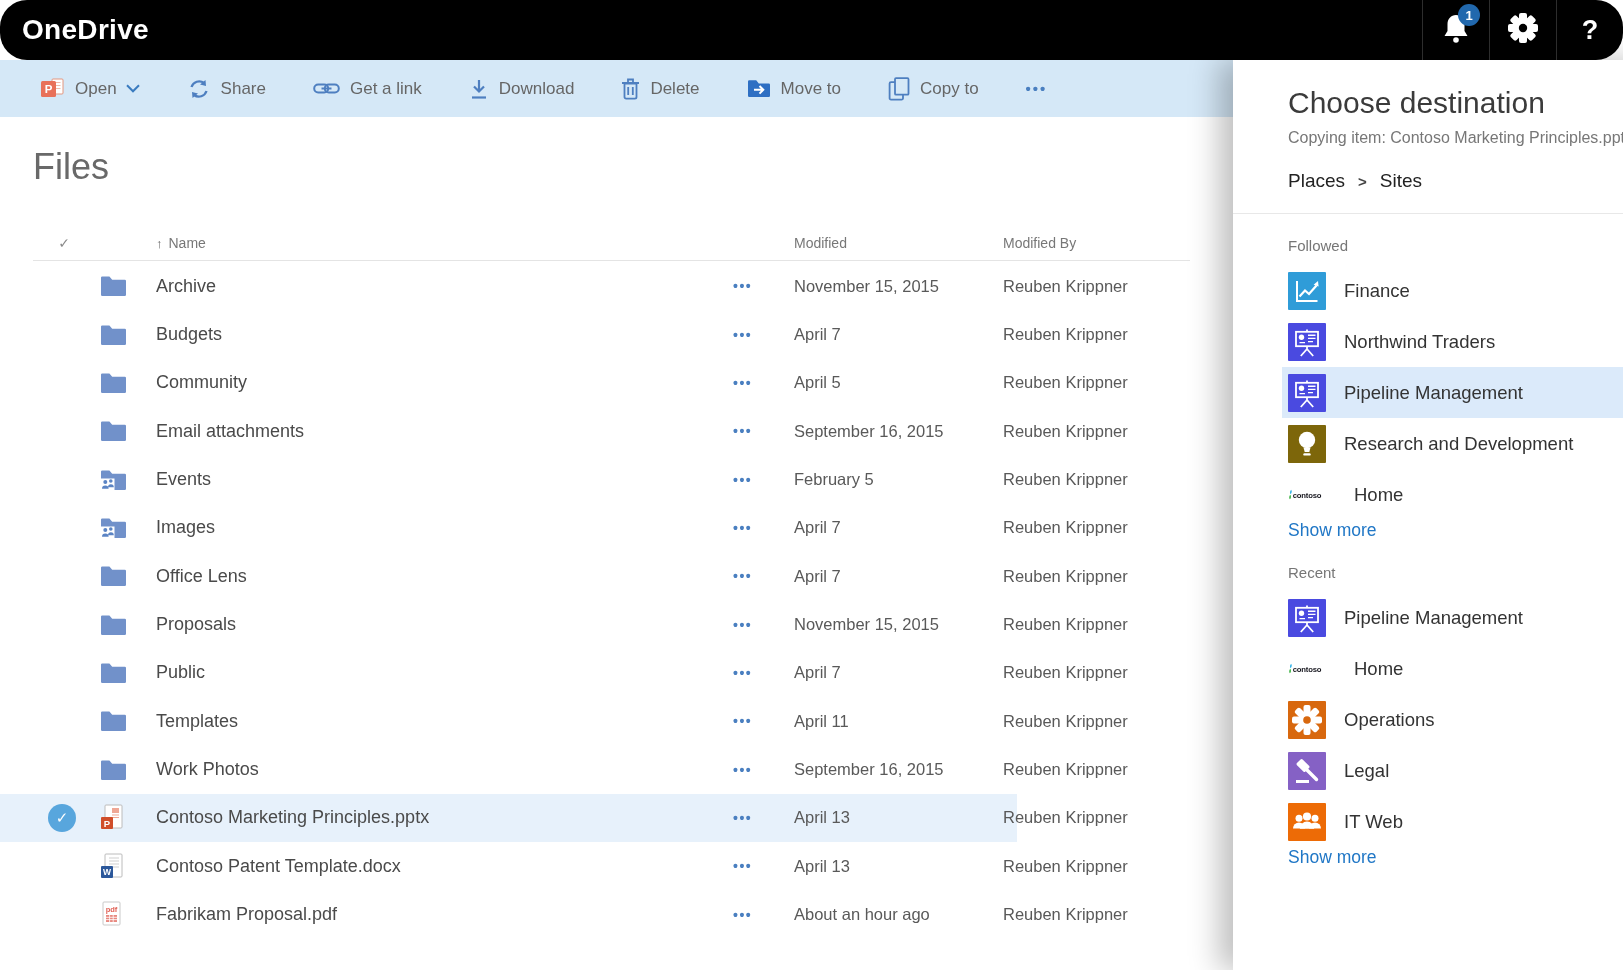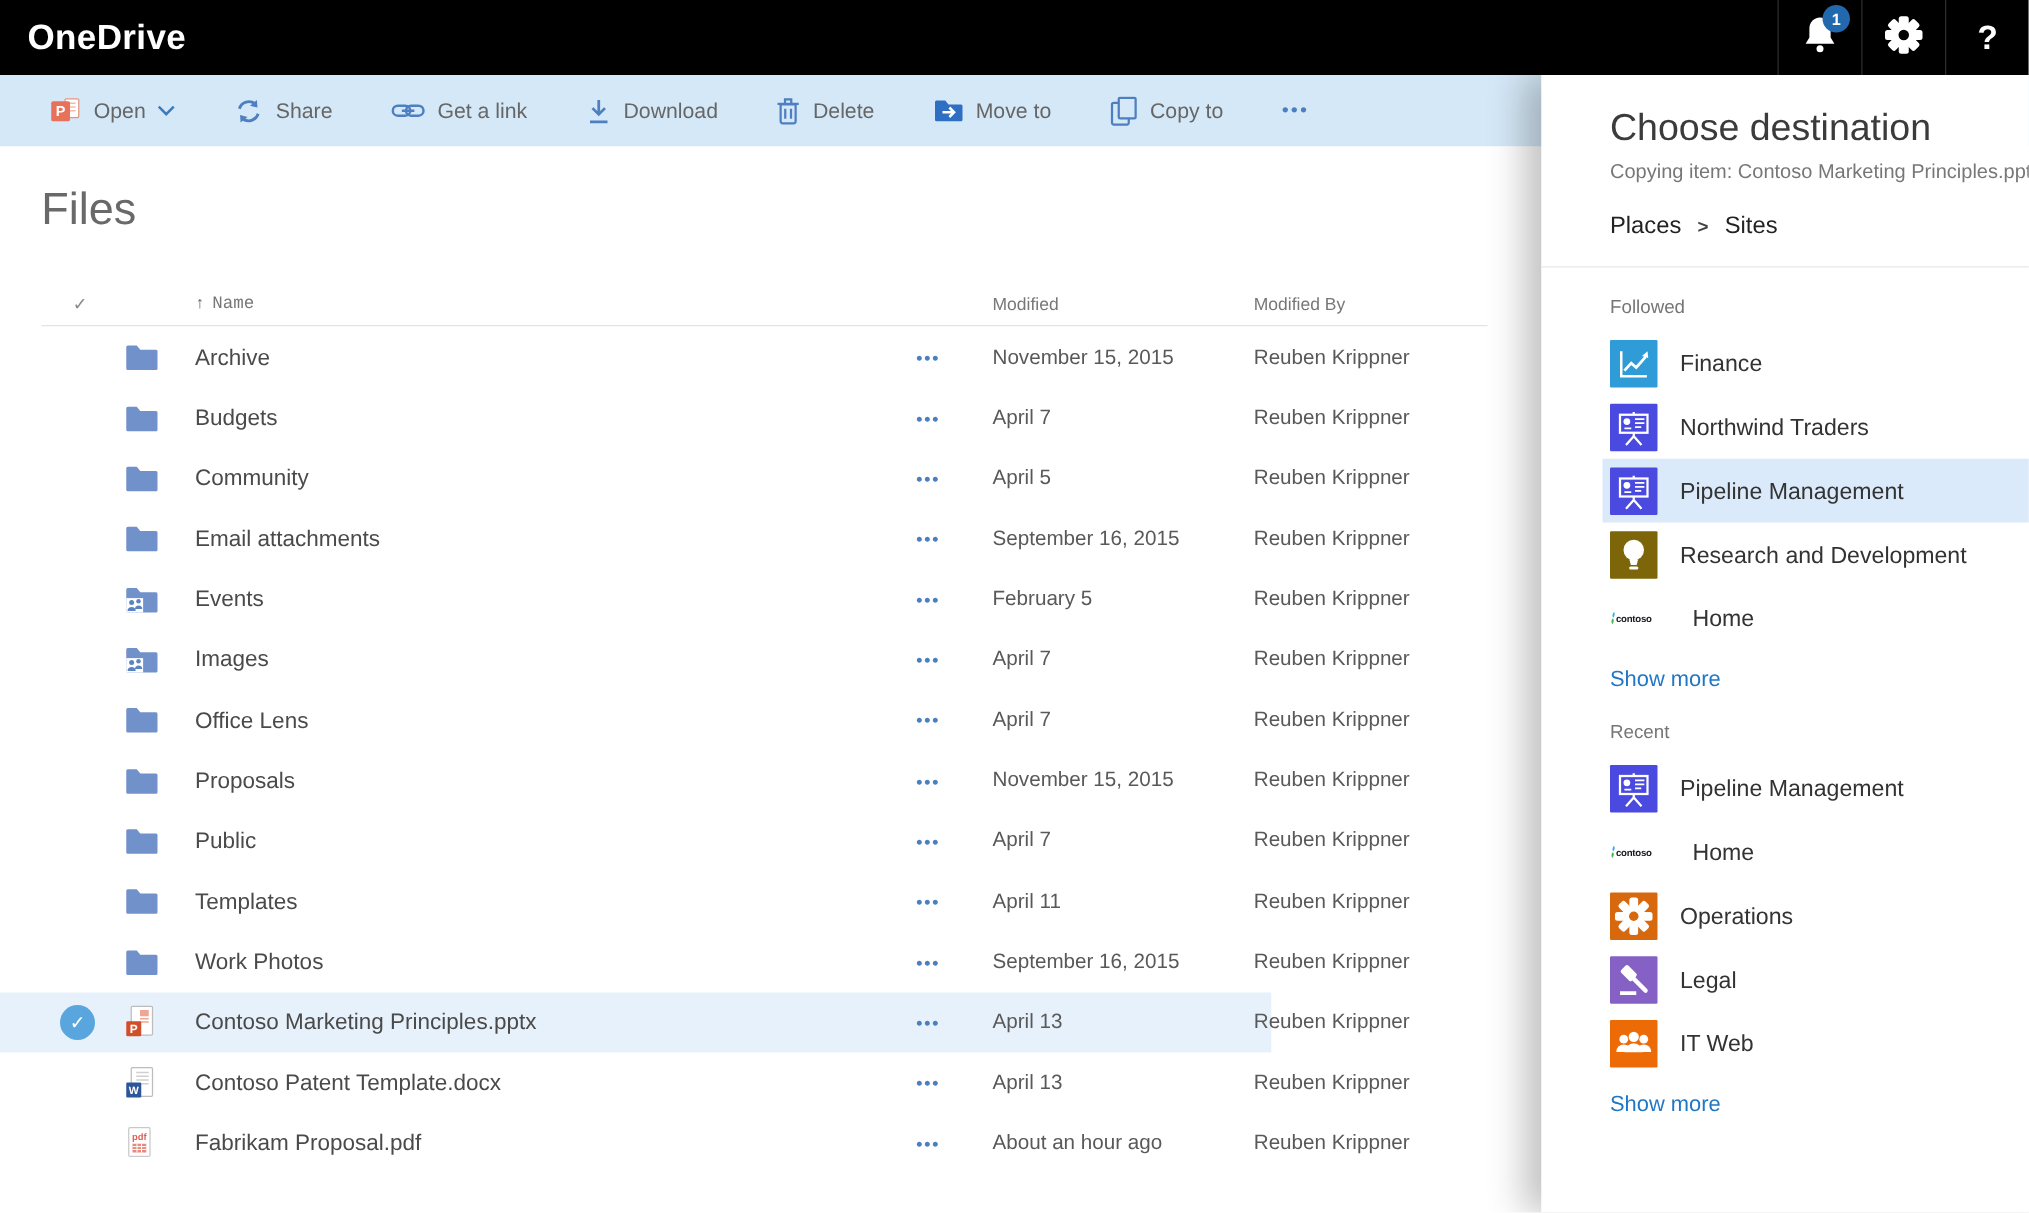--- a/index.html
+++ b/index.html
@@ -4,21 +4,21 @@
 <style>
   * { box-sizing: border-box; }
   html,body { margin:0; padding:0; }
   body {
     width:1623px; height:970px; overflow:hidden; position:relative;
     background:#fff; font-family:"Liberation Sans", sans-serif;
     -webkit-font-smoothing:antialiased;
   }
   
   .topbar { position:absolute; top:0; left:0; width:1623px; height:60px;
-    background:#000; display:flex; align-items:center; z-index:40; }
+    background:#000; display:flex; align-items:center; z-index:40;border-radius:27px; }
   .topbar-title { color:#fff; font-size:28px; font-weight:600; margin-left:22px; letter-spacing:.3px; }
   .topbar-icons { position:absolute; right:0; top:0; height:60px; display:flex; }
   .topbar-seg { width:67px; height:60px; display:flex; align-items:center; justify-content:center;
     border-left:1px solid #2d2d2d; position:relative; cursor:pointer; }
   .badge { position:absolute; top:4px; left:35px; width:22px; height:22px; border-radius:50%;
     background:#2168ad; color:#fff; font-size:13px; font-weight:bold;
     display:flex; align-items:center; justify-content:center; }
   .help-glyph { color:#fff; font-size:27px; font-weight:700; }
   
   .toolbar { position:absolute; top:60px; left:0; width:1623px; height:57px;
@@ -27,21 +27,21 @@
     font-size:17px; cursor:pointer; white-space:nowrap; }
   .tb-item .ic { display:flex; margin-right:10px; }
   .tb-item .chev { display:flex; margin-left:9px; }
   .tb-more { color:#4a7fc0; font-size:15px; font-weight:bold; letter-spacing:2px; }
   
   .files-heading { position:absolute; top:146px; left:33px; font-size:36px; color:#696969; font-weight:400; }
   .grid-row { display:grid; grid-template-columns:90px 66px 577px 30px 31px 209px 230px; align-items:center; }
   .table-head { position:absolute; top:226px; left:0; width:1233px; height:34px; }
   .hcell { font-size:14px; color:#777; }
   .h-check { display:flex; justify-content:flex-end; padding-right:20px; color:#8a8a8a; cursor:pointer; }
-  .h-name { cursor:pointer;font-family:Liberation Mono, monospace; }
+  .h-name { cursor:pointer; }
   .h-name .arrow { color:#666; margin-right:6px; font-size:13px; }
   .head-border { position:absolute; top:260px; left:33px; width:1157px; height:1px; background:#e4e4e4; }
   .rows { position:absolute; top:262px; left:0; width:1017px; }
   .row { height:48.35px; cursor:pointer; }
   .row.selected { background:#e7f1fb; }
   .cell-check { display:flex; justify-content:flex-end; padding-right:14px; }
   .check-circle { width:28px; height:28px; border-radius:50%; background:#58a6dd; color:#fff;
     font-size:15px; display:flex; align-items:center; justify-content:center; }
   .cell-icon { display:flex; padding-left:10px; }
   .cell-name { font-size:18px; color:#4a4a4a; overflow:hidden; white-space:nowrap; }
@@ -58,21 +58,21 @@
   .panel-divider { height:1px; background:#e8e8e8; margin:21px 0 0 -55px; }
   .section-label { margin-top:23px; font-size:15px; color:#767676; }
   .p-items { margin-top:11px; }
   .p-item { display:flex; align-items:center; height:51px; cursor:pointer; }
   .p-item.highlight { background:#dbeafa; margin-left:-6px; padding-left:6px; }
   .tile { width:38px; height:38px; border-radius:1px; display:flex; align-items:center;
     justify-content:center; flex:none; }
   .logo-wrap { width:38px; display:flex; justify-content:center; flex:none; overflow:visible; }
   .p-label { margin-left:18px; font-size:18.5px; color:#333; white-space:nowrap; }
   .p-item .logo-wrap + .p-label { margin-left:28px; }
-  .show-more { margin-top:13px; font-size:17.5px; color:#2077c6; cursor:pointer; display:inline-block; }
+  .show-more { font-size:17.5px; color:#2077c6; cursor:pointer; display:inline-block; }
   .section + .section { margin-top:8px; }
 </style>
 </head>
 <body>
 
 <div class="topbar">
   <div class="topbar-title">OneDrive</div>
   <div class="topbar-icons">
     <div class="topbar-seg">
       <span>

